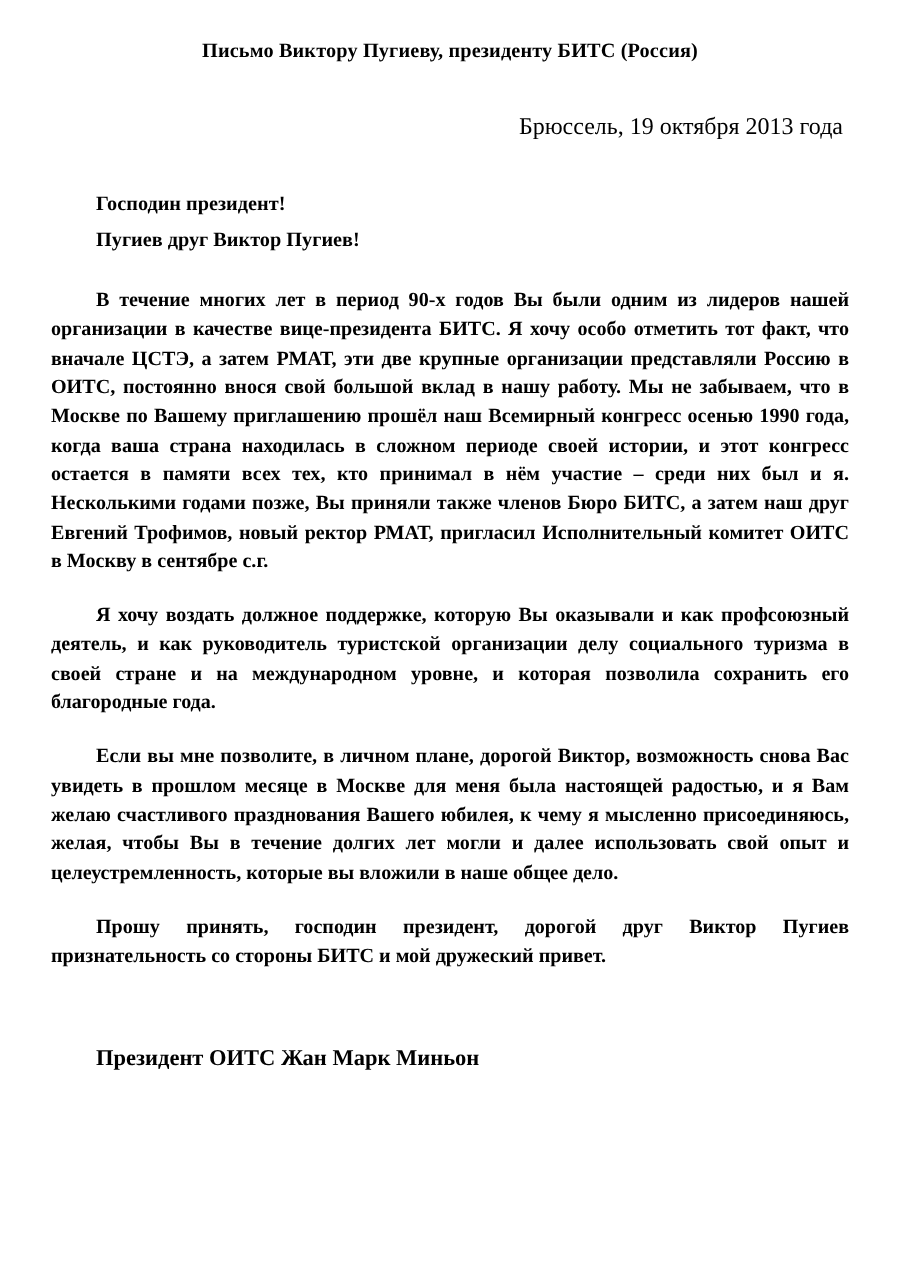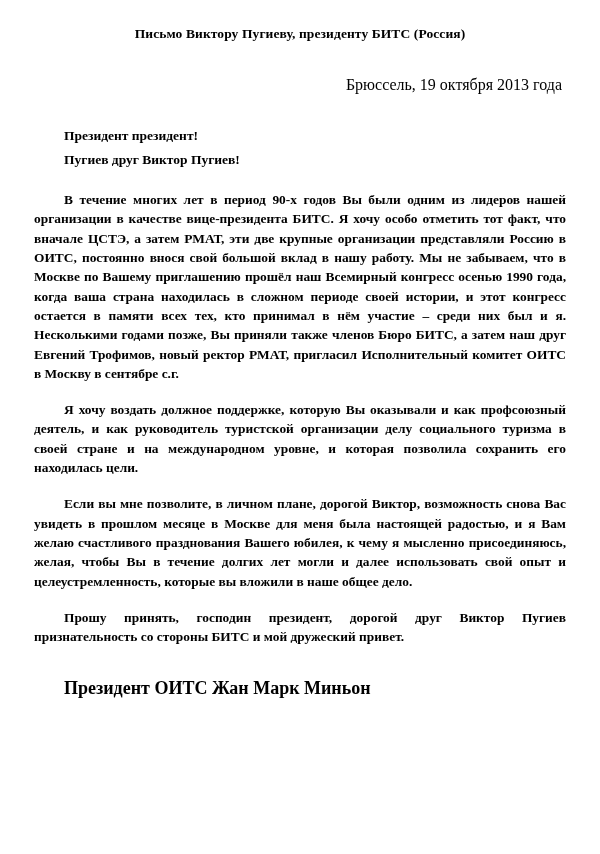--- a/index.html
+++ b/index.html
@@ -49,37 +49,37 @@
     font-size: 13.4px;
     text-align: justify;
     text-justify: inter-word;
     line-height: 1.44;
     margin: 0 0 17px 0;
     text-indent: 30px;
     hyphens: none;
   }
   .signature {
     font-weight: bold;
-    font-size: 18px;
+    font-size: 15px;
     padding-left: 30px;
-    margin-top: 32px;
+    margin-top: 52px;
   }
 </style>
 </head>
 <body>
 
 <div class="page">
 
   <div class="doc-title">Письмо Виктору Пугиеву, президенту БИТС (Россия)</div>
 
   <div class="place-date">Брюссель, 19 октября 2013 года</div>
 
-  <div class="salutation">Президент президент!</div>
+  <div class="salutation">Господин президент!</div>
   <div class="salutation second">Пугиев друг Виктор Пугиев!</div>
 
   <p class="para">В течение многих лет в период 90-х годов Вы были одним из лидеров нашей организации в качестве вице-президента БИТС. Я хочу особо отметить тот факт, что вначале ЦСТЭ, а затем РМАТ, эти две крупные организации представляли Россию в ОИТС, постоянно внося свой большой вклад в нашу работу. Мы не забываем, что в Москве по Вашему приглашению прошёл наш Всемирный конгресс осенью 1990 года, когда ваша страна находилась в сложном периоде своей истории,  и этот конгресс остается в памяти всех тех, кто принимал в нём участие – среди них был и я. Несколькими годами позже, Вы приняли также членов Бюро БИТС,  а затем наш друг Евгений Трофимов, новый ректор РМАТ, пригласил Исполнительный комитет ОИТС в Москву в сентябре с.г.</p>
-  <p class="para">Я хочу воздать должное поддержке, которую Вы оказывали и как профсоюзный деятель, и как руководитель туристской организации делу социального туризма в своей стране и  на международном уровне, и которая позволила сохранить его находилась цели.</p>
+  <p class="para">Я хочу воздать должное поддержке, которую Вы оказывали и как профсоюзный деятель, и как руководитель туристской организации делу социального туризма в своей стране и  на международном уровне, и которая позволила сохранить его благородные года.</p>
   <p class="para">Если вы мне позволите, в личном плане, дорогой Виктор, возможность снова Вас увидеть в прошлом месяце в Москве для меня была настоящей радостью, и я Вам желаю счастливого празднования Вашего юбилея, к чему я мысленно присоединяюсь, желая, чтобы Вы в течение долгих лет могли и далее использовать свой опыт и целеустремленность, которые вы вложили в наше общее дело.</p>
   <p class="para">Прошу принять, господин президент, дорогой друг Виктор Пугиев признательность со стороны БИТС и мой дружеский привет.</p>
 
   <div class="signature">Президент ОИТС Жан Марк Миньон</div>
 
 </div>
 
 </body></html>

